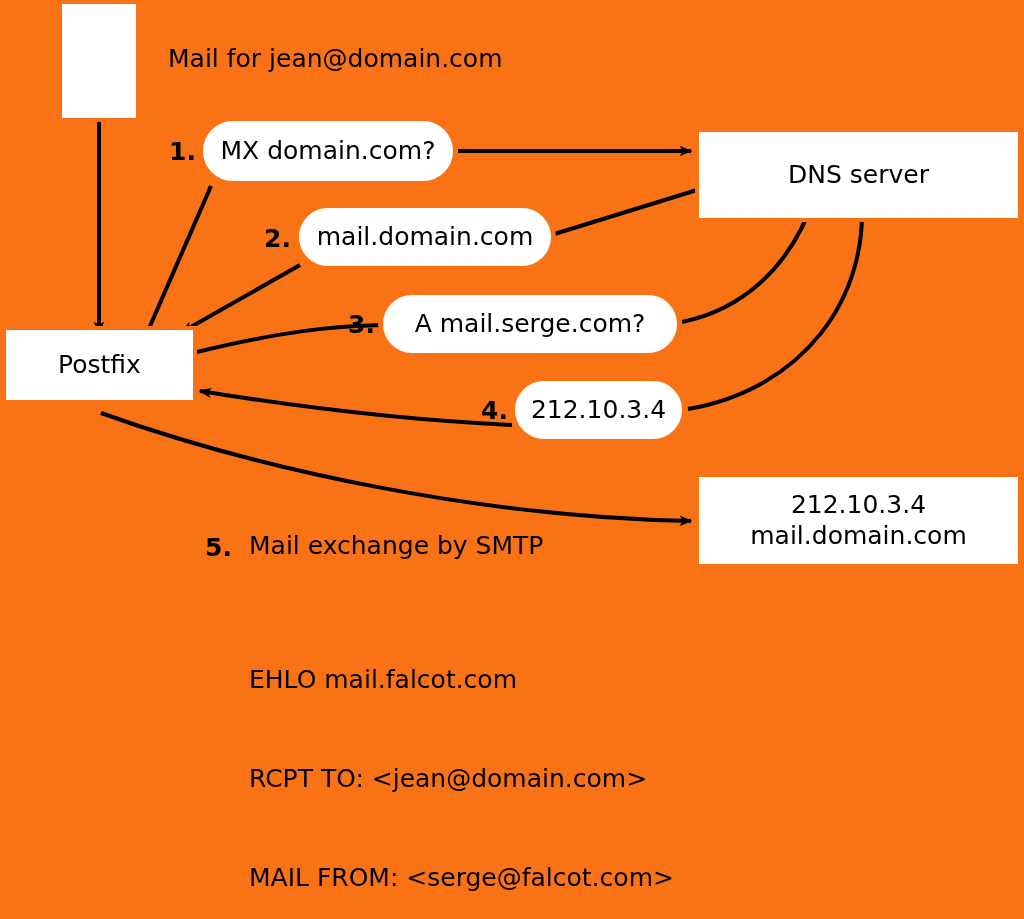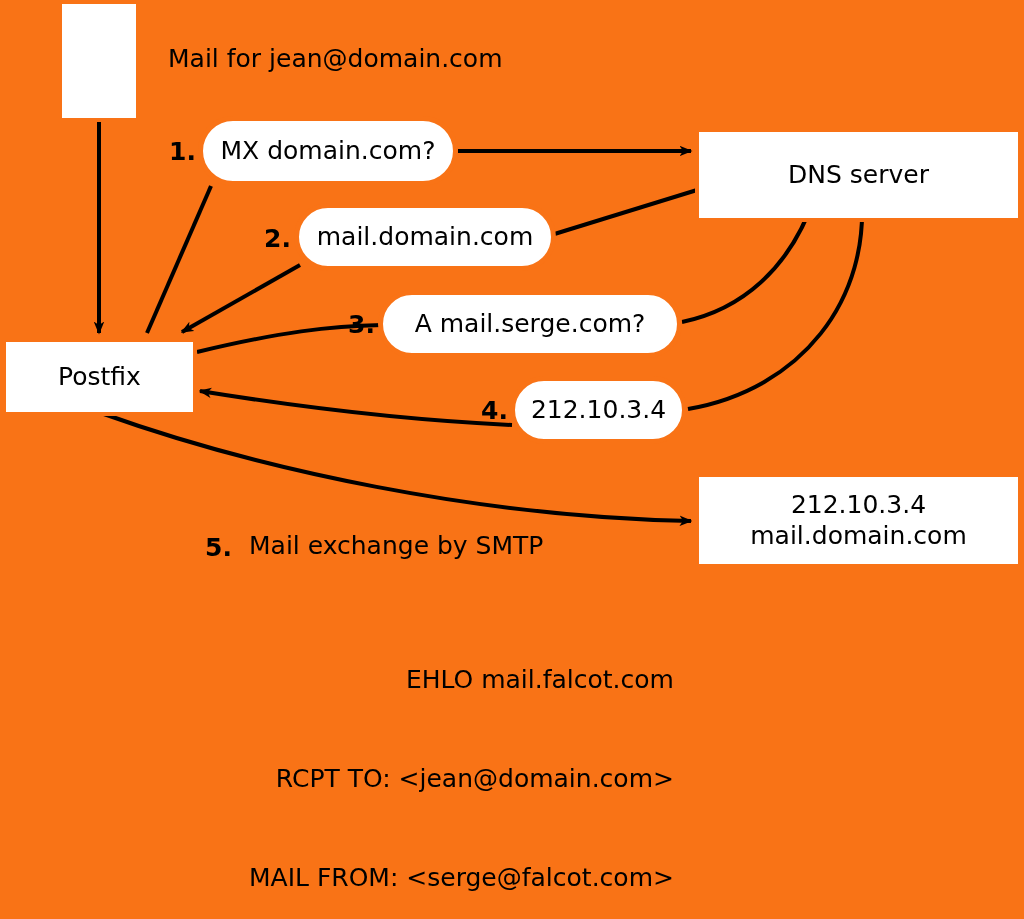--- a/index.html
+++ b/index.html
@@ -61,21 +61,21 @@
     white-space: pre;
     z-index: 5;
   }
   .smtp-block {
     position: absolute;
     font-size: 25px;
     line-height: 33px;
     white-space: pre;
     z-index: 4;
   }
-  .smtp-line { display: block; height: 33px; text-align: right; }
+  .smtp-line { display: block; height: 33px; }
 </style>
 </head>
 <body>
 
 <div id="canvas">
 
   <svg id="wires" viewBox="0 0 1024 919" aria-hidden="true">
     <defs>
       <marker id="arrowhead" markerWidth="13" markerHeight="11" refX="11.5" refY="5.5" orient="auto" markerUnits="userSpaceOnUse">
         <path d="M0,0.2 L13,5.5 L0,10.8 L3.6,5.5 Z" fill="#000000"></path>
@@ -106,21 +106,21 @@
   <div class="node rect" style="left:58px; top:0px; width:82px; height:122px;">
     <span class="node-text"></span>
   </div>
 
   <div class="free-text" style="left:168px; top:46px;">Mail for jean@domain.com</div>
 
   <div class="node rect" style="left:695px; top:96px; width:327px; height:94px;margin-top:32px;">
     <span class="node-text">DNS server</span>
   </div>
 
-  <div class="node rect" style="left:2px; top:338px; width:195px; height:78px;">
+  <div class="node rect" style="left:2px; top:326px; width:195px; height:78px;">
     <span class="node-text">Postfix</span>
   </div>
 
   <div class="node rect" style="left:695px; top:473px; width:327px; height:95px;">
     <span class="node-text">212.10.3.4
 mail.domain.com</span>
   </div>
 
   <div class="step-num" style="left:169px; top:137px;">1.</div>
   <div class="node pill" style="left:198px; top:116px; width:260px; height:70px;">

